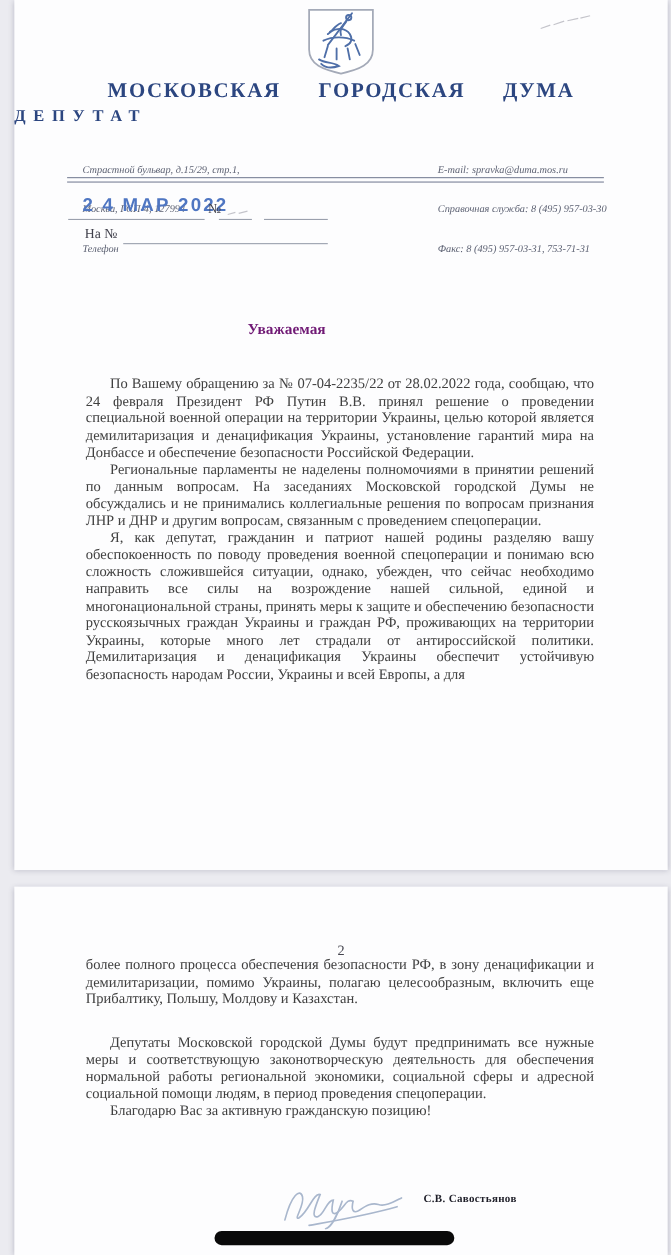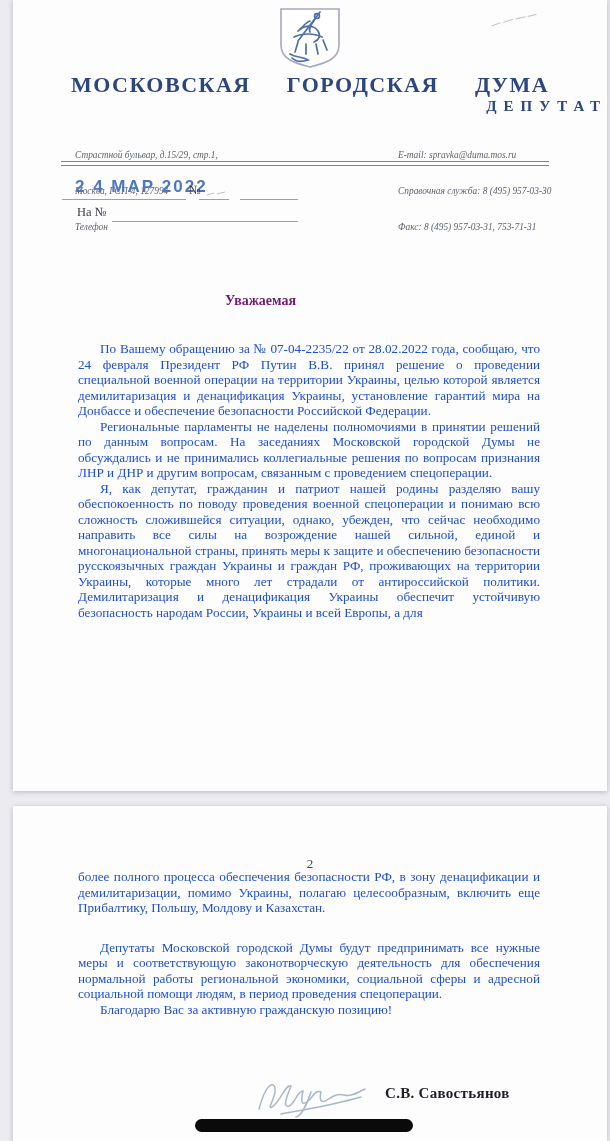--- a/index.html
+++ b/index.html
@@ -12,25 +12,25 @@
     position:absolute;left:13px;width:594px;background:#fdfdfe;
     box-shadow:0 1px 5px rgba(70,70,100,.30);
   }
   #page1{top:0;height:791px;}
   #page2{top:806px;height:335px;}
 
   
   .emblem{position:absolute;top:6px;left:50%;transform:translateX(-50%);}
   .org-name{
     position:absolute;top:72px;left:0;right:0;text-align:center;
-    font-size:22px;font-weight:bold;color:#2c4680;
+    font-size:19px;font-weight:bold;color:#2c4680;
     letter-spacing:1.5px;word-spacing:11px;white-space:pre;
   }
   .deputy{
-    position:absolute;top:98px;left:0;right:0;text-align:right;
+    position:absolute;top:98px;left:0;right:0;text-align:left;
     font-size:15px;font-weight:bold;color:#2c4680;letter-spacing:7px;
   }
   .contact-col{
     position:absolute;top:125px;font-size:9.4px;line-height:12px;
     color:#5d6273;white-space:pre;font-style:italic;
   }
   #contact-address{left:62px;}
   #contact-telecom{left:228px;}
   #contact-email{left:385px;}
   .double-rule{
@@ -56,39 +56,39 @@
   #scribble-top{top:12px;left:476px;transform:rotate(-7deg);}
   #scribble-num{top:188px;left:192px;}
 
   
   .salutation{
     position:absolute;top:293px;left:212px;
     font-size:14px;font-weight:bold;color:#701a75;
   }
   .body-block{
     position:absolute;left:65px;width:462px;
-    font-size:13.2px;line-height:15.5px;color:#1d4ed8;
+    font-size:13.2px;line-height:15.5px;color:#404040;
     text-align:justify;
   }
   #body1{top:341px;}
   #body2{top:63px;}
   .body-block p{margin:0;text-indent:22px;}
   p.no-indent{text-indent:0;}
   #para-6{margin-top:24px;}
   .closing{margin-top:16px;}
 
   
   .page-num{
     position:absolute;top:50px;left:0;right:0;text-align:center;
     font-size:13px;color:#44444e;
   }
   .sig-autograph{position:absolute;top:270px;left:238px;}
   .sig-name{
     position:absolute;top:279px;left:372px;
-    font-size:15px;font-weight:bold;color:#1e1e28;letter-spacing:.3px;
+    font-size:10px;font-weight:bold;color:#1e1e28;letter-spacing:.3px;
   }
   .redaction-bar{
     position:absolute;top:313px;left:182px;width:218px;height:13px;
     background:#0a0a0a;border-radius:7px;
   }
 </style>
 </head>
 <body>
 
 <div class="paper" id="page1">

